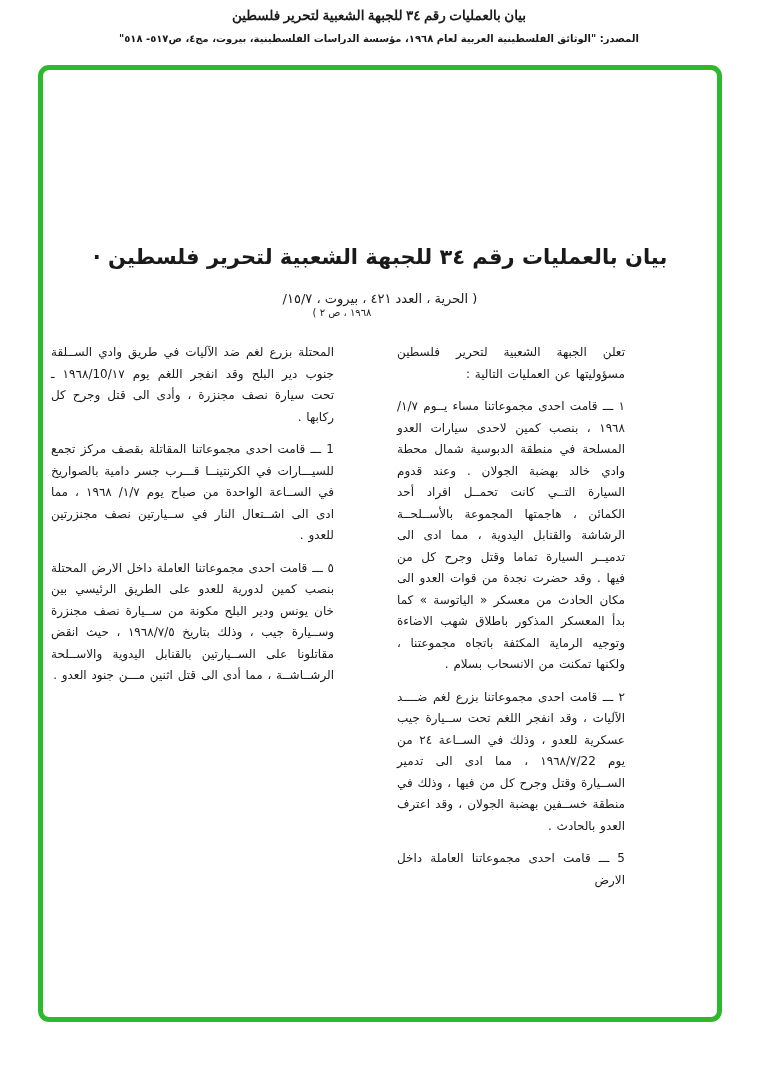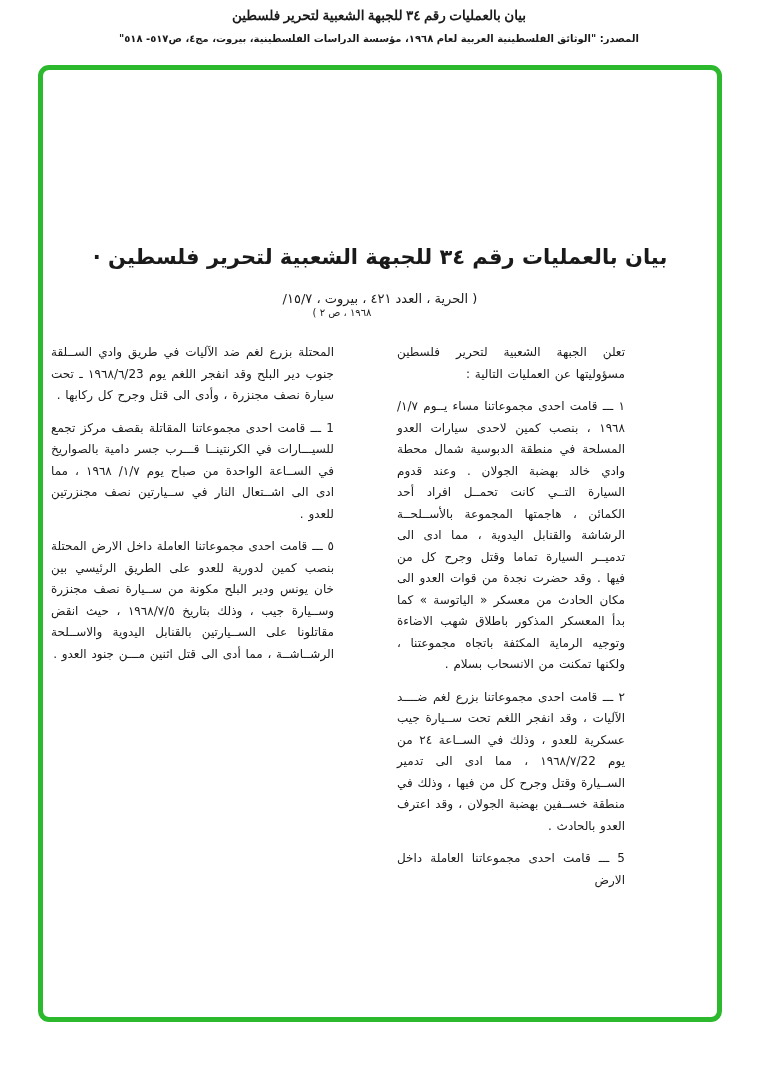--- a/index.html
+++ b/index.html
@@ -68,19 +68,19 @@
   </div>
 
   <div class="columns">
     <div class="col col-right">
       <p>تعلن الجبهة الشعبية لتحرير فلسطين مسؤوليتها عن العمليات التالية :</p>
       <p>١ ـــ قامت احدى مجموعاتنا مساء يــوم ١/٧/ ١٩٦٨ ، بنصب كمين لاحدى سيارات العدو المسلحة في منطقة الدبوسية شمال محطة وادي خالد بهضبة الجولان . وعند قدوم السيارة التــي كانت تحمــل افراد أحد الكمائن ، هاجمتها المجموعة بالأســلحــة الرشاشة والقنابل اليدوية ، مما ادى الى تدميــر السيارة تماما وقتل وجرح كل من فيها . وقد حضرت نجدة من قوات العدو الى مكان الحادث من معسكر « الياتوسة » كما بدأ المعسكر المذكور باطلاق شهب الاضاءة وتوجيه الرماية المكثفة باتجاه مجموعتنا ، ولكنها تمكنت من الانسحاب بسلام .</p>
       <p>٢ ـــ قامت احدى مجموعاتنا بزرع لغم ضــــد الآليات ، وقد انفجر اللغم تحت ســيارة جيب عسكرية للعدو ، وذلك في الســاعة ٢٤ من يوم ١٩٦٨/٧/22 ، مما ادى الى تدمير الســيارة وقتل وجرح كل من فيها ، وذلك في منطقة خســفين بهضبة الجولان ، وقد اعترف العدو بالحادث .</p>
       <p>5 ـــ قامت احدى مجموعاتنا العاملة داخل الارض</p>
     </div>
     <div class="col col-left">
-      <p>المحتلة بزرع لغم ضد الآليات في طريق وادي الســلقة جنوب دير البلح وقد انفجر اللغم يوم ١٩٦٨/٦/23 ـ تحت سيارة نصف مجنزرة ، وأدى الى قتل وجرح كل ركابها .</p>
+      <p>المحتلة بزرع لغم ضد الآليات في طريق وادي الســلقة جنوب دير البلح وقد انفجر اللغم يوم ١٩٦٨/10/١٧ ـ تحت سيارة نصف مجنزرة ، وأدى الى قتل وجرح كل ركابها .</p>
       <p>1 ـــ قامت احدى مجموعاتنا المقاتلة بقصف مركز تجمع للسيـــارات في الكرنتينــا قـــرب جسر دامية بالصواريخ في الســاعة الواحدة من صباح يوم ١/٧/ ١٩٦٨ ، مما ادى الى اشــتعال النار في ســيارتين نصف مجنزرتين للعدو .</p>
       <p>٥ ـــ قامت احدى مجموعاتنا العاملة داخل الارض المحتلة بنصب كمين لدورية للعدو على الطريق الرئيسي بين خان يونس ودير البلح مكونة من ســيارة نصف مجنزرة وســيارة جيب ، وذلك بتاريخ ١٩٦٨/٧/٥ ، حيث انقض مقاتلونا على الســيارتين بالقنابل اليدوية والاســلحة الرشــاشــة ، مما أدى الى قتل اثنين مـــن جنود العدو .</p>
     </div>
   </div>
 
 </div>
 
 </body></html>

